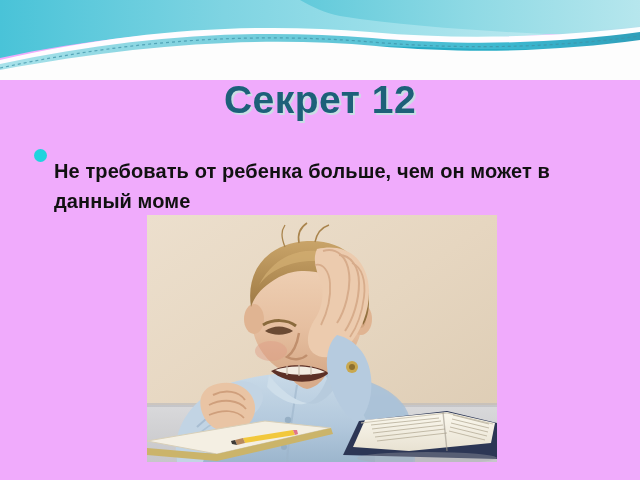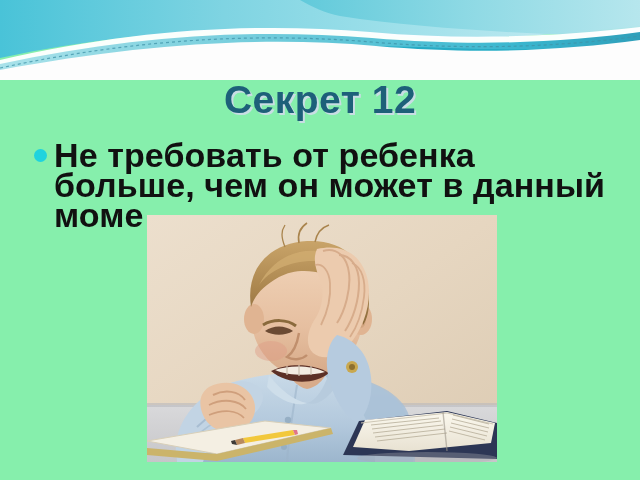--- a/index.html
+++ b/index.html
@@ -5,21 +5,21 @@
   html, body {
     margin: 0;
     padding: 0;
     background: #ffffff;
   }
   #slide {
     position: relative;
     width: 640px;
     height: 480px;
     overflow: hidden;
-    background: #86efac;
+    background: #f0abfc;
     font-family: "Liberation Sans", sans-serif;
   }
 
   
   #header-decoration {
     position: absolute;
     left: 0;
     top: 0;
     width: 640px;
     height: 80px;
@@ -55,25 +55,26 @@
   .bullet-dot {
     width: 13px;
     height: 13px;
     border-radius: 50%;
     background: #1fd3de;
     margin-top: 9px;
     margin-right: 7px;
     flex: 0 0 auto;
   }
   .bullet-text {
-    font-size: 34px;
+    font-size: 20px;
     font-weight: bold;
     color: #111111;
     line-height: 30px;
     letter-spacing: 0.1px;
+    margin-top: 16px;
   }
 
   
   #photo {
     position: absolute;
     left: 147px;
     top: 215px;
     width: 350px;
     height: 247px;
     overflow: hidden;

